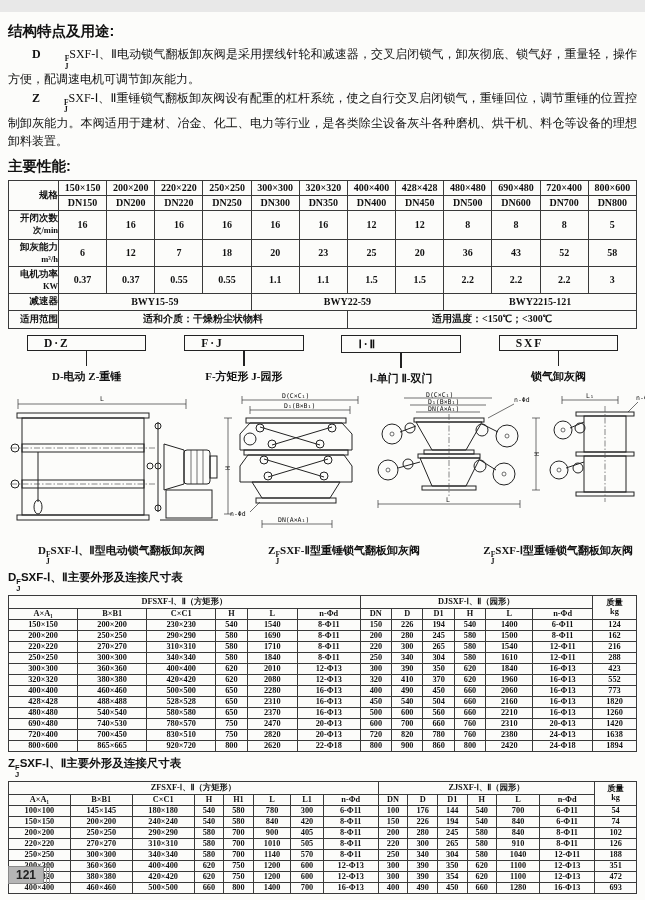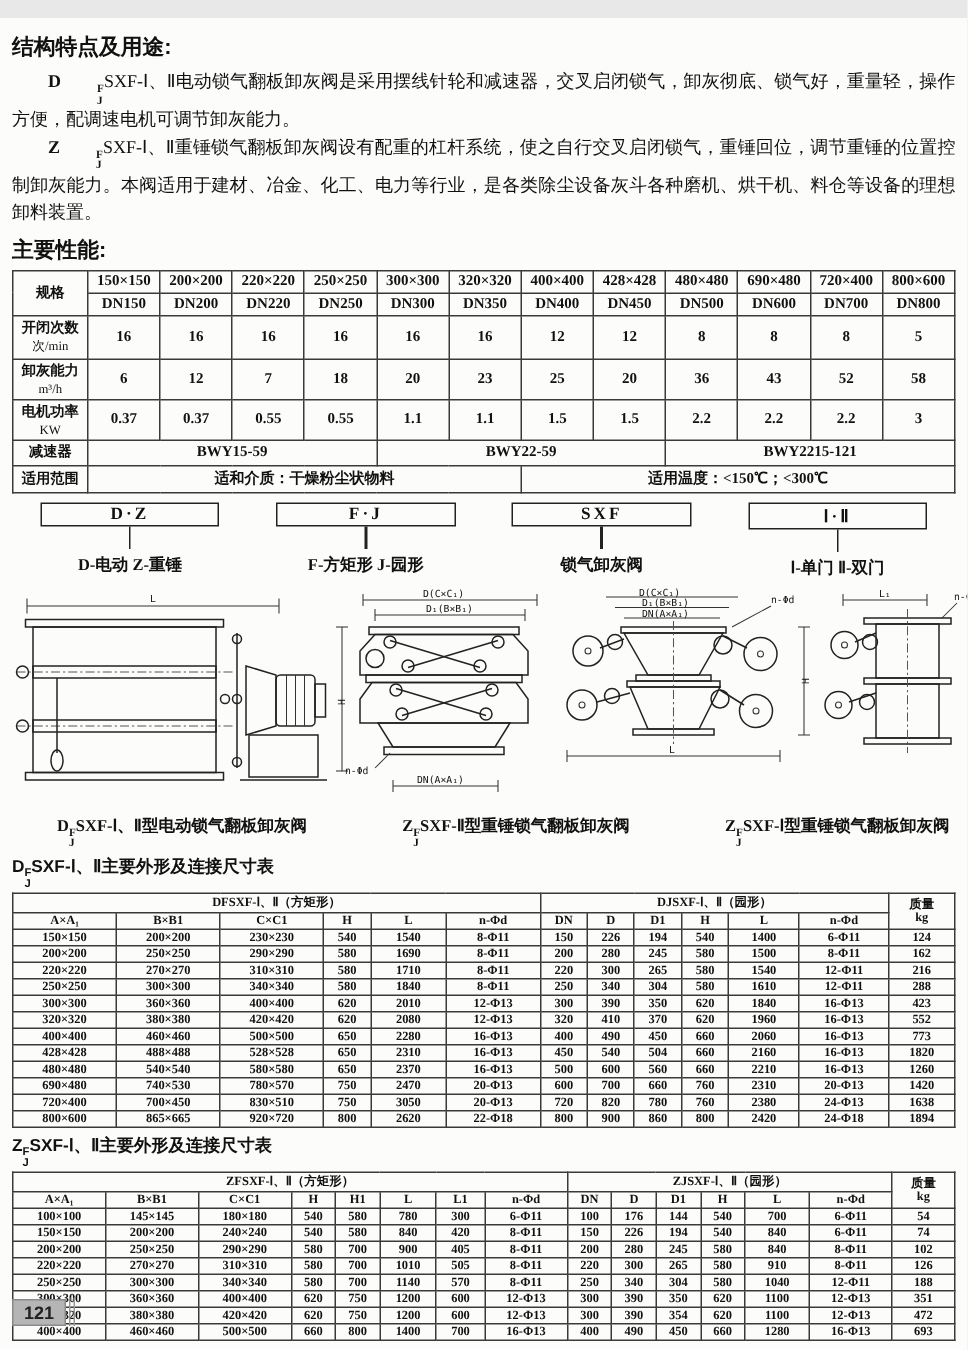--- a/index.html
+++ b/index.html
@@ -13,28 +13,28 @@
   .stk { display:inline-flex; flex-direction:column; font-size:7.5px; line-height:1;
          vertical-align:-3px; font-weight:bold; }
   .stk i { font-style:normal; }
   .mprefix { font-weight:bold; }
 
   table { border-collapse:collapse; width:100%; table-layout:auto; }
   th, td { border:1px solid #3a3a3a; text-align:center; vertical-align:middle; }
 
   .perf { font-size:10px; margin:2px 0 6px 0; }
   .perf th, .perf td { font-weight:bold; padding:1.5px 0; }
-  .perf th { font-size:9.5px; }
+  .perf th { font-size:9.5px;text-align:right; }
   .perf .spec-col { width:50px; }
-  .perf .u { font-size:8.5px; font-weight:normal; }
+  .perf .u { font-size:8.5px; font-weight:bold; }
 
   .legend { display:flex; margin:2px 0 4px 0; }
   .legend-col { flex:1; display:flex; flex-direction:column; align-items:center; }
-  .legend-box { border:1.4px solid #222; width:76%; text-align:center; font-size:11.5px;
-                font-weight:bold; padding:1px 0; letter-spacing:2px; }
+  .legend-box { border:1.4px solid #222; width:76%; font-size:11.5px;
+                font-weight:bold; padding:1px 16px; letter-spacing:2px; }
   .legend-line { width:1.5px; height:15px; background:#222; }
   .legend-desc { font-size:11px; font-weight:bold; margin-top:3px; white-space:nowrap; }
 
   .diagrams { display:flex; justify-content:space-between; align-items:flex-end;
               height:150px; margin-top:2px; }
   .diagrams svg { flex:0 0 auto; }
   svg .ln { stroke:#222; fill:none; stroke-width:1; }
   svg .thin { stroke:#333; fill:none; stroke-width:0.7; }
   svg .cl { stroke:#555; fill:none; stroke-width:0.7; stroke-dasharray:6 2 1.5 2; }
   svg text { font-family:"DejaVu Sans Mono", monospace; font-size:6.5px; fill:#111; }
@@ -181,28 +181,28 @@
       <div class="legend-box">D·Z</div>
       <div class="legend-line"></div>
       <div class="legend-desc">D-电动 Z-重锤</div>
     </div>
     <div class="legend-col">
       <div class="legend-box">F·J</div>
       <div class="legend-line"></div>
       <div class="legend-desc">F-方矩形 J-园形</div>
     </div>
     <div class="legend-col">
+      <div class="legend-box">Ⅰ·Ⅱ</div>
+      <div class="legend-line"></div>
+      <div class="legend-desc">Ⅰ-单门 Ⅱ-双门</div>
+    </div>
+    <div class="legend-col">
       <div class="legend-box">SXF</div>
       <div class="legend-line"></div>
       <div class="legend-desc">锁气卸灰阀</div>
-    </div>
-    <div class="legend-col">
-      <div class="legend-box">Ⅰ·Ⅱ</div>
-      <div class="legend-line"></div>
-      <div class="legend-desc">Ⅰ-单门 Ⅱ-双门</div>
     </div>
   </div>
 
   <div class="diagrams">
 
     <svg width="212" height="148" viewBox="0 0 212 148">
       <line class="thin" x1="10" y1="12" x2="178" y2="12"></line>
       <line class="thin" x1="10" y1="7" x2="10" y2="17"></line>
         <line class="thin" x1="178" y1="7" x2="178" y2="17"></line>
       <text x="92" y="9">L</text>
@@ -551,21 +551,21 @@
           <td>760</td>
           <td>2310</td>
           <td>20-Φ13</td>
           <td>1420</td>
         </tr>
         <tr>
           <td>720×400</td>
           <td>700×450</td>
           <td>830×510</td>
           <td>750</td>
-          <td>3050</td>
+          <td>2820</td>
           <td>20-Φ13</td>
           <td>720</td>
           <td>820</td>
           <td>780</td>
           <td>760</td>
           <td>2380</td>
           <td>24-Φ13</td>
           <td>1638</td>
         </tr>
         <tr>

